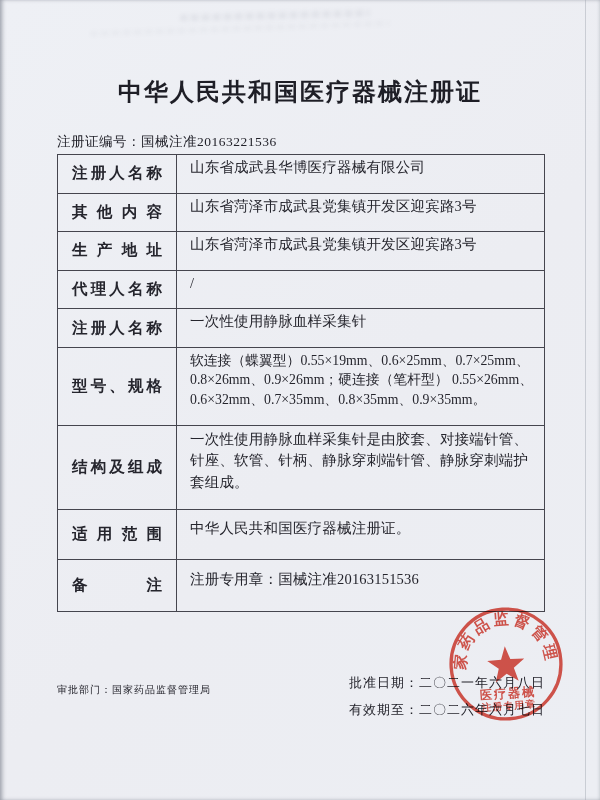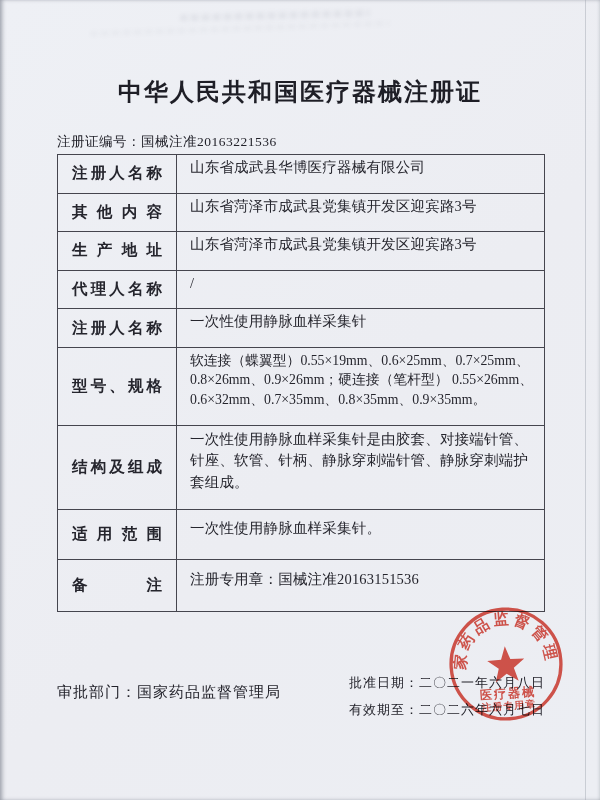--- a/index.html
+++ b/index.html
@@ -85,21 +85,21 @@
   tr.r1  { height: 32px; } tr.r2  { height: 32px; } tr.r3  { height: 32px; }
   tr.r4  { height: 32px; } tr.r5  { height: 32px; } tr.r6  { height: 33px; }
   tr.r7  { height: 76px; } tr.r8  { height: 74px; } tr.r9  { height: 50px; }
   tr.r10 { height: 33px; } tr.r11 { height: 33px; } tr.r12 { height: 52px; }
   tr.r7 td.val { font-size: 13.8px; line-height: 1.42; letter-spacing: 0; }
   tr.r8 td.val { line-height: 1.5; }
 
   .dept {
     position: absolute;
     left: 57px; top: 683px;
-    font-size: 15px;
+    font-size: 10px;
     letter-spacing: 1px;
     color: #23232b;
   }
   .dates {
     position: absolute;
     right: 55px; top: 669px;
     text-align: left;
     font-size: 13px;
     letter-spacing: 1px;
     color: #23232b;
@@ -153,21 +153,21 @@
     <tr class="r7">
       <td class="lbl"><span>型号、规格</span></td>
       <td class="val">软连接（蝶翼型）0.55×19mm、0.6×25mm、0.7×25mm、0.8×26mm、0.9×26mm；硬连接（笔杆型） 0.55×26mm、0.6×32mm、0.7×35mm、0.8×35mm、0.9×35mm。</td>
     </tr>
     <tr class="r8">
       <td class="lbl"><span>结构及组成</span></td>
       <td class="val">一次性使用静脉血样采集针是由胶套、对接端针管、针座、软管、针柄、静脉穿刺端针管、静脉穿刺端护套组成。</td>
     </tr>
     <tr class="r9">
       <td class="lbl"><span>适用范围</span></td>
-      <td class="val">一次性使用静脉血样采集针。</td>
+      <td class="val">中华人民共和国医疗器械注册证。</td>
     </tr>
     <tr class="r12">
       <td class="lbl"><span>备注</span></td>
       <td class="val">注册专用章：国械注准20163151536</td>
     </tr>
   </tbody>
     </table>
 
   <div class="dept"><span>审批部门：</span><span>国家药品监督管理局</span></div>
 

